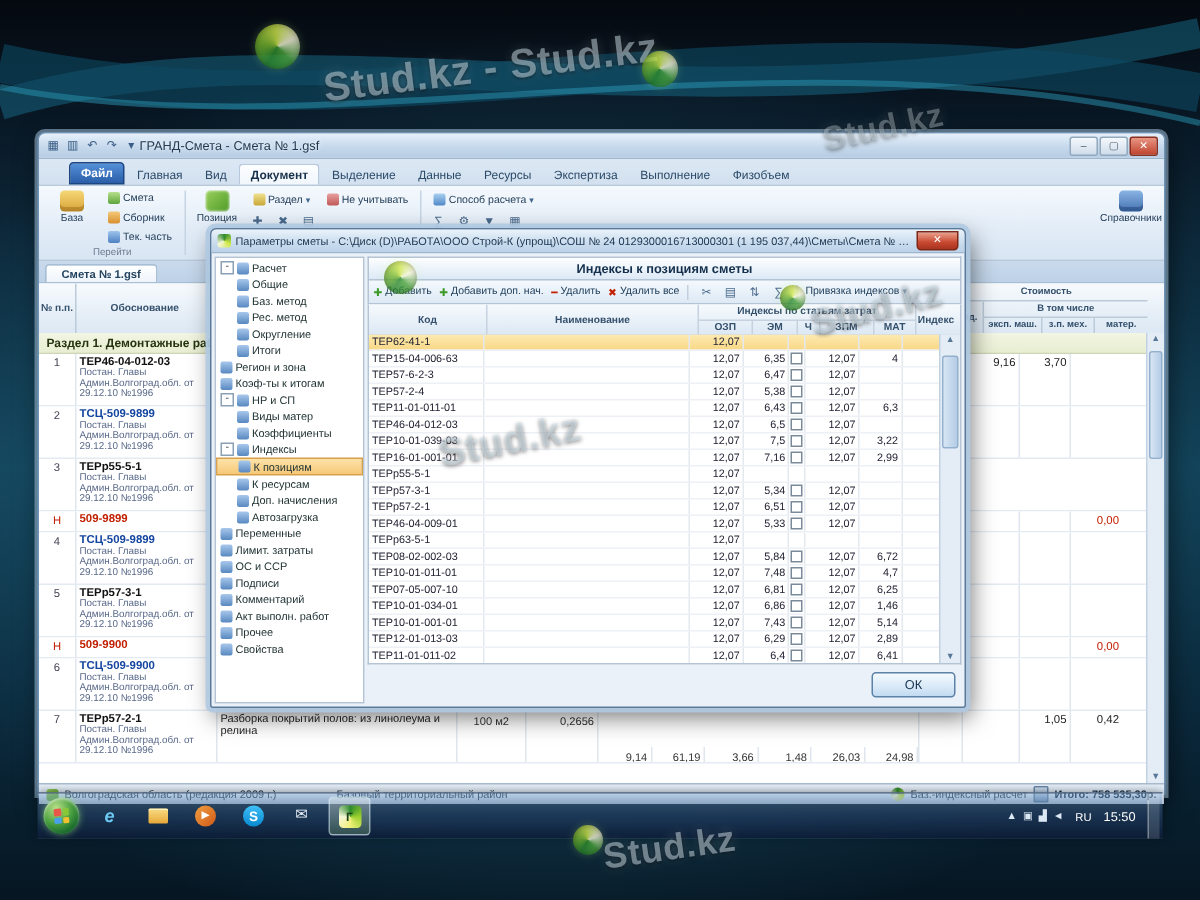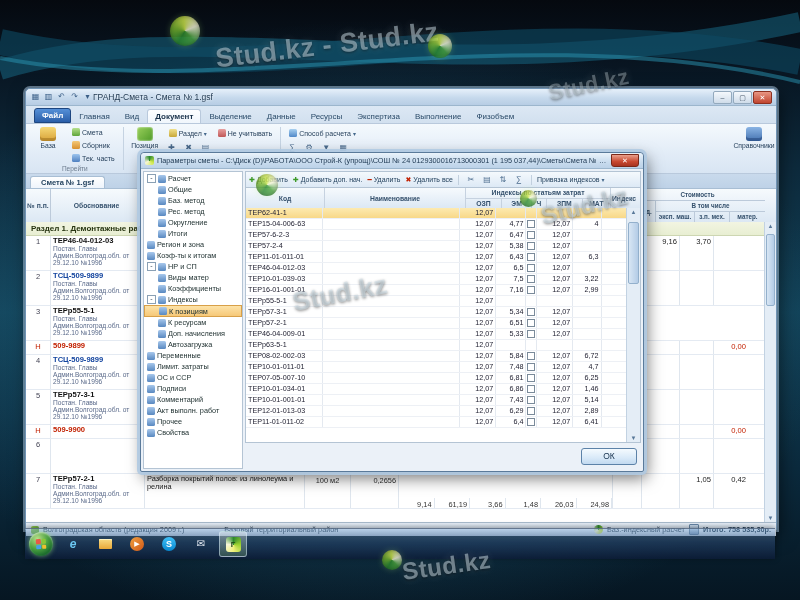--- a/index.html
+++ b/index.html
@@ -35,21 +35,21 @@
     border-bottom:1px solid #9cb6cd;border-radius:5px 5px 0 0;}
   .qat{display:flex;gap:2px;align-items:center;}
   .qico{font-size:8px;line-height:10px;color:#3a5e86;width:11px;height:11px;text-align:center;cursor:default;}
   .wtitle{flex:1;text-align:left;font-size:8.5px;color:#223a52;
     text-shadow:0 0 3px rgba(255,255,255,.9);overflow:hidden;white-space:nowrap;}
   .wbtns{display:flex;gap:1px;}
   .wb{width:17px;height:11px;font-size:7px;line-height:11px;text-align:center;color:#456;
     background:linear-gradient(180deg,#f4f8fc,#cfdcea);border:1px solid #93a9bd;border-radius:2px;}
   .wbc{color:#fff;background:linear-gradient(180deg,#e89684,#c0442e);border-color:#8c3020;}
   
-  .rtabs{height:17px;display:flex;align-items:flex-end;gap:1px;padding:0 8px;
+  .rtabs{height:17px;display:flex;align-items:flex-end;gap:1px;padding:0 20px;
     background:linear-gradient(180deg,#dce8f4,#d2e0ef);border-bottom:1px solid #b9c9dc;}
   .rtab{font-size:8px;color:#2a4a68;padding:2px 7px 2px;border-radius:3px 3px 0 0;white-space:nowrap;}
   .rtab.active{background:linear-gradient(180deg,#fdfeff,#f0f6fc);border:1px solid #b9c9dc;border-bottom:none;font-weight:bold;color:#18314a;}
   .rtab.file{background:linear-gradient(180deg,#5590d8,#2a5ea8);color:#fff;font-weight:bold;border:1px solid #1d4680;}
   
   .ribbon{height:47px;display:flex;align-items:stretch;padding:1px 2px;
     background:linear-gradient(180deg,#f4f9fd,#e2ecf7 60%,#d8e5f3);border-bottom:1px solid #b9c9dc;}
   .rgroup{display:flex;flex-direction:column;padding:0 3px;}
   .rsep{width:1px;background:#c5d3e2;margin:2px 1px;}
   .gbody{flex:1;display:flex;gap:3px;align-items:flex-start;}
@@ -445,20 +445,24 @@
             <div class="gmid"></div>
             <div class="grp">
               <div class="grc grc-ne"></div>
               <div class="grc grc0 red"></div>
               <div class="grc grc1 red"></div>
               <div class="grc grc2 red">0,00</div>
             </div>
           </div>
           <div class="grow h34">
             <div class="gnum">6</div>
+            <div class="gjust">
+              <div class="gcode tsc">ТСЦ-509-9900</div>
+              <div class="gsub">Постан. Главы Админ.Волгоград.обл. от 29.12.10 №1996</div>
+            </div>
             <div class="gmid"></div>
             <div class="grp">
               <div class="grc grc-ne"></div>
               <div class="grc grc0"></div>
               <div class="grc grc1"></div>
               <div class="grc grc2"></div>
             </div>
           </div>
           <div class="grow h34">
             <div class="gnum">7</div>
@@ -607,20 +611,21 @@
           <div class="titem" style="padding-left: 3px;">
             <span class="tico"></span>
             <span>Прочее</span>
           </div>
           <div class="titem" style="padding-left: 3px;">
             <span class="tico"></span>
             <span>Свойства</span>
           </div>
         </div>
       <div class="dmain">
+        <div class="dhead">Индексы к позициям сметы</div>
         <div class="dtoolbar">
           <span class="tbtn">
             <span class="tg green">✚</span>
             <span>Добавить</span>
           </span>
           <span class="tbtn">
             <span class="tg green">✚</span>
             <span>Добавить доп. нач.</span>
           </span>
           <span class="tbtn">
@@ -668,21 +673,21 @@
                 <div class="dcell dc3 num"></div>
                 <div class="dcell dc4"></div>
                 <div class="dcell dc5 num"></div>
                 <div class="dcell dc6 num"></div>
                 <div class="dcell dc7"></div>
               </div>
               <div class="drow">
                 <div class="dcell dc0">ТЕР15-04-006-63</div>
                 <div class="dcell dc1"></div>
                 <div class="dcell dc2 num">12,07</div>
-                <div class="dcell dc3 num">4,77</div>
+                <div class="dcell dc3 num">6,35</div>
                 <div class="dcell dc4"><span class="chk"></span></div>
                 <div class="dcell dc5 num">12,07</div>
                 <div class="dcell dc6 num">4</div>
                 <div class="dcell dc7"></div>
               </div>
               <div class="drow">
                 <div class="dcell dc0">ТЕР57-6-2-3</div>
                 <div class="dcell dc1"></div>
                 <div class="dcell dc2 num">12,07</div>
                 <div class="dcell dc3 num">6,47</div>
@@ -897,20 +902,31 @@
         <div class="tico2">
           <span class="tglyph g-msg">S</span>
         </div>
         <div class="tico2">
           <span class="tglyph g-mail">✉</span>
         </div>
         <div class="tico2 active">
           <span class="tglyph g-grand">Г</span>
         </div>
       </div>
+    <div class="tray">
+      <span style="display:flex;gap:4px;align-items:center;">
+          <span class="trico">▲</span>
+          <span class="trico">▣</span>
+          <span class="trico">▟</span>
+          <span class="trico">◄</span>
+        </span>
+      <span class="lang">RU</span>
+      <span class="clock">15:50</span>
+      <div class="showdesk"></div>
+    </div>
   </div>
 
   <div class="wm wm1">Stud.kz - Stud.kz</div>
   <div class="wm wm2">Stud.kz</div>
   <div class="wm wm3">Stud.kz</div>
   <div class="wm wm4">Stud.kz</div>
   <div class="wm wm5">Stud.kz</div>
   <div class="swirl sw1"></div>
   <div class="swirl sw2"></div>
   <div class="swirl sw3"></div>

